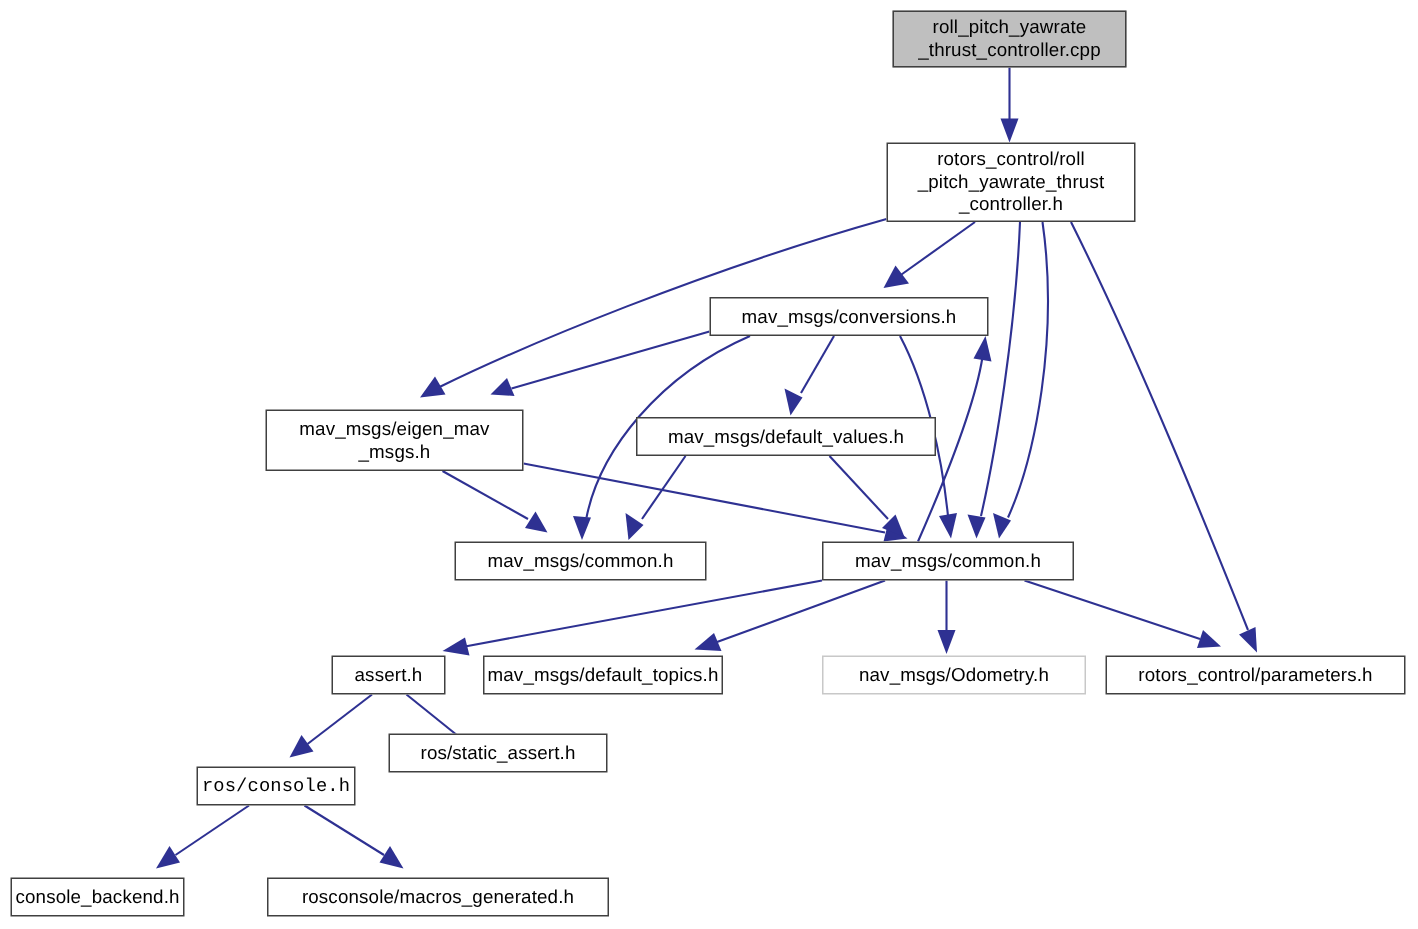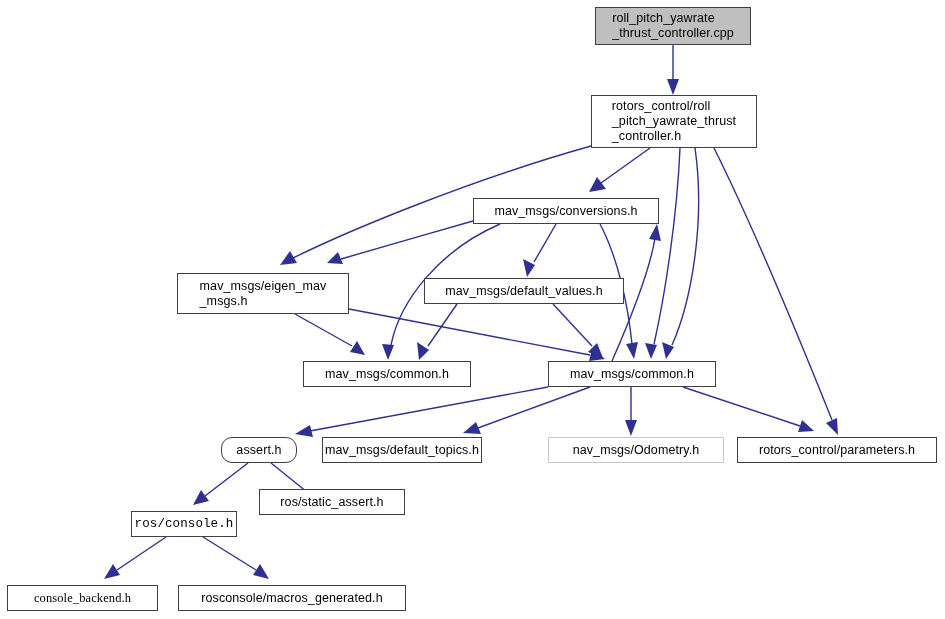--- a/index.html
+++ b/index.html
@@ -30,21 +30,21 @@
   .arrow-head {
     fill: #2e3192;
     stroke: none;
   }
   .node-box {
     position: absolute;
     box-sizing: border-box;
     display: flex;
     align-items: center;
     justify-content: center;
-    text-align: left;
+    text-align: center;
     background: #ffffff;
     border: 1px solid #404040;
     color: #000000;
     font-size: 12.5px;
     line-height: 15px;
     letter-spacing: 0.1px;
     white-space: pre-line;
     padding: 0 3px;
   }
   .node-root {
@@ -190,29 +190,29 @@
 
   <div class="node-box" style="left:177px; top:273px; width:172px; height:41px;">mav_msgs/eigen_mav
 _msgs.h</div>
 
   <div class="node-box" style="left:424px; top:278px; width:200px; height:26px;">mav_msgs/default_values.h</div>
 
   <div class="node-box" style="left:303px; top:361px; width:168px; height:26px;">mav_msgs/common.h</div>
 
   <div class="node-box" style="left:548px; top:361px; width:168px; height:26px;">mav_msgs/common.h</div>
 
-  <div class="node-box" style="left:221px; top:437px; width:76px; height:26px;border-radius:11px;">assert.h</div>
+  <div class="node-box" style="left:221px; top:437px; width:76px; height:26px;">assert.h</div>
 
   <div class="node-box" style="left:322px; top:437px; width:160px; height:26px;">mav_msgs/default_topics.h</div>
 
   <div class="node-box node-external" style="left:548px; top:437px; width:176px; height:26px;">nav_msgs/Odometry.h</div>
 
   <div class="node-box" style="left:737px; top:437px; width:200px; height:26px;">rotors_control/parameters.h</div>
 
   <div class="node-box" style="left:131px; top:511px; width:106px; height:26px;font-family:Liberation Mono, monospace;">ros/console.h</div>
 
   <div class="node-box" style="left:259px; top:489px; width:146px; height:26px;">ros/static_assert.h</div>
 
-  <div class="node-box" style="left:7px; top:585px; width:151px; height:26px;font-family:Liberation Serif, serif;">console_backend.h</div>
+  <div class="node-box" style="left:7px; top:585px; width:116px; height:26px;">console_backend.h</div>
 
   <div class="node-box" style="left:178px; top:585px; width:228px; height:26px;">rosconsole/macros_generated.h</div>
 
 </div>
 
 </body></html>

